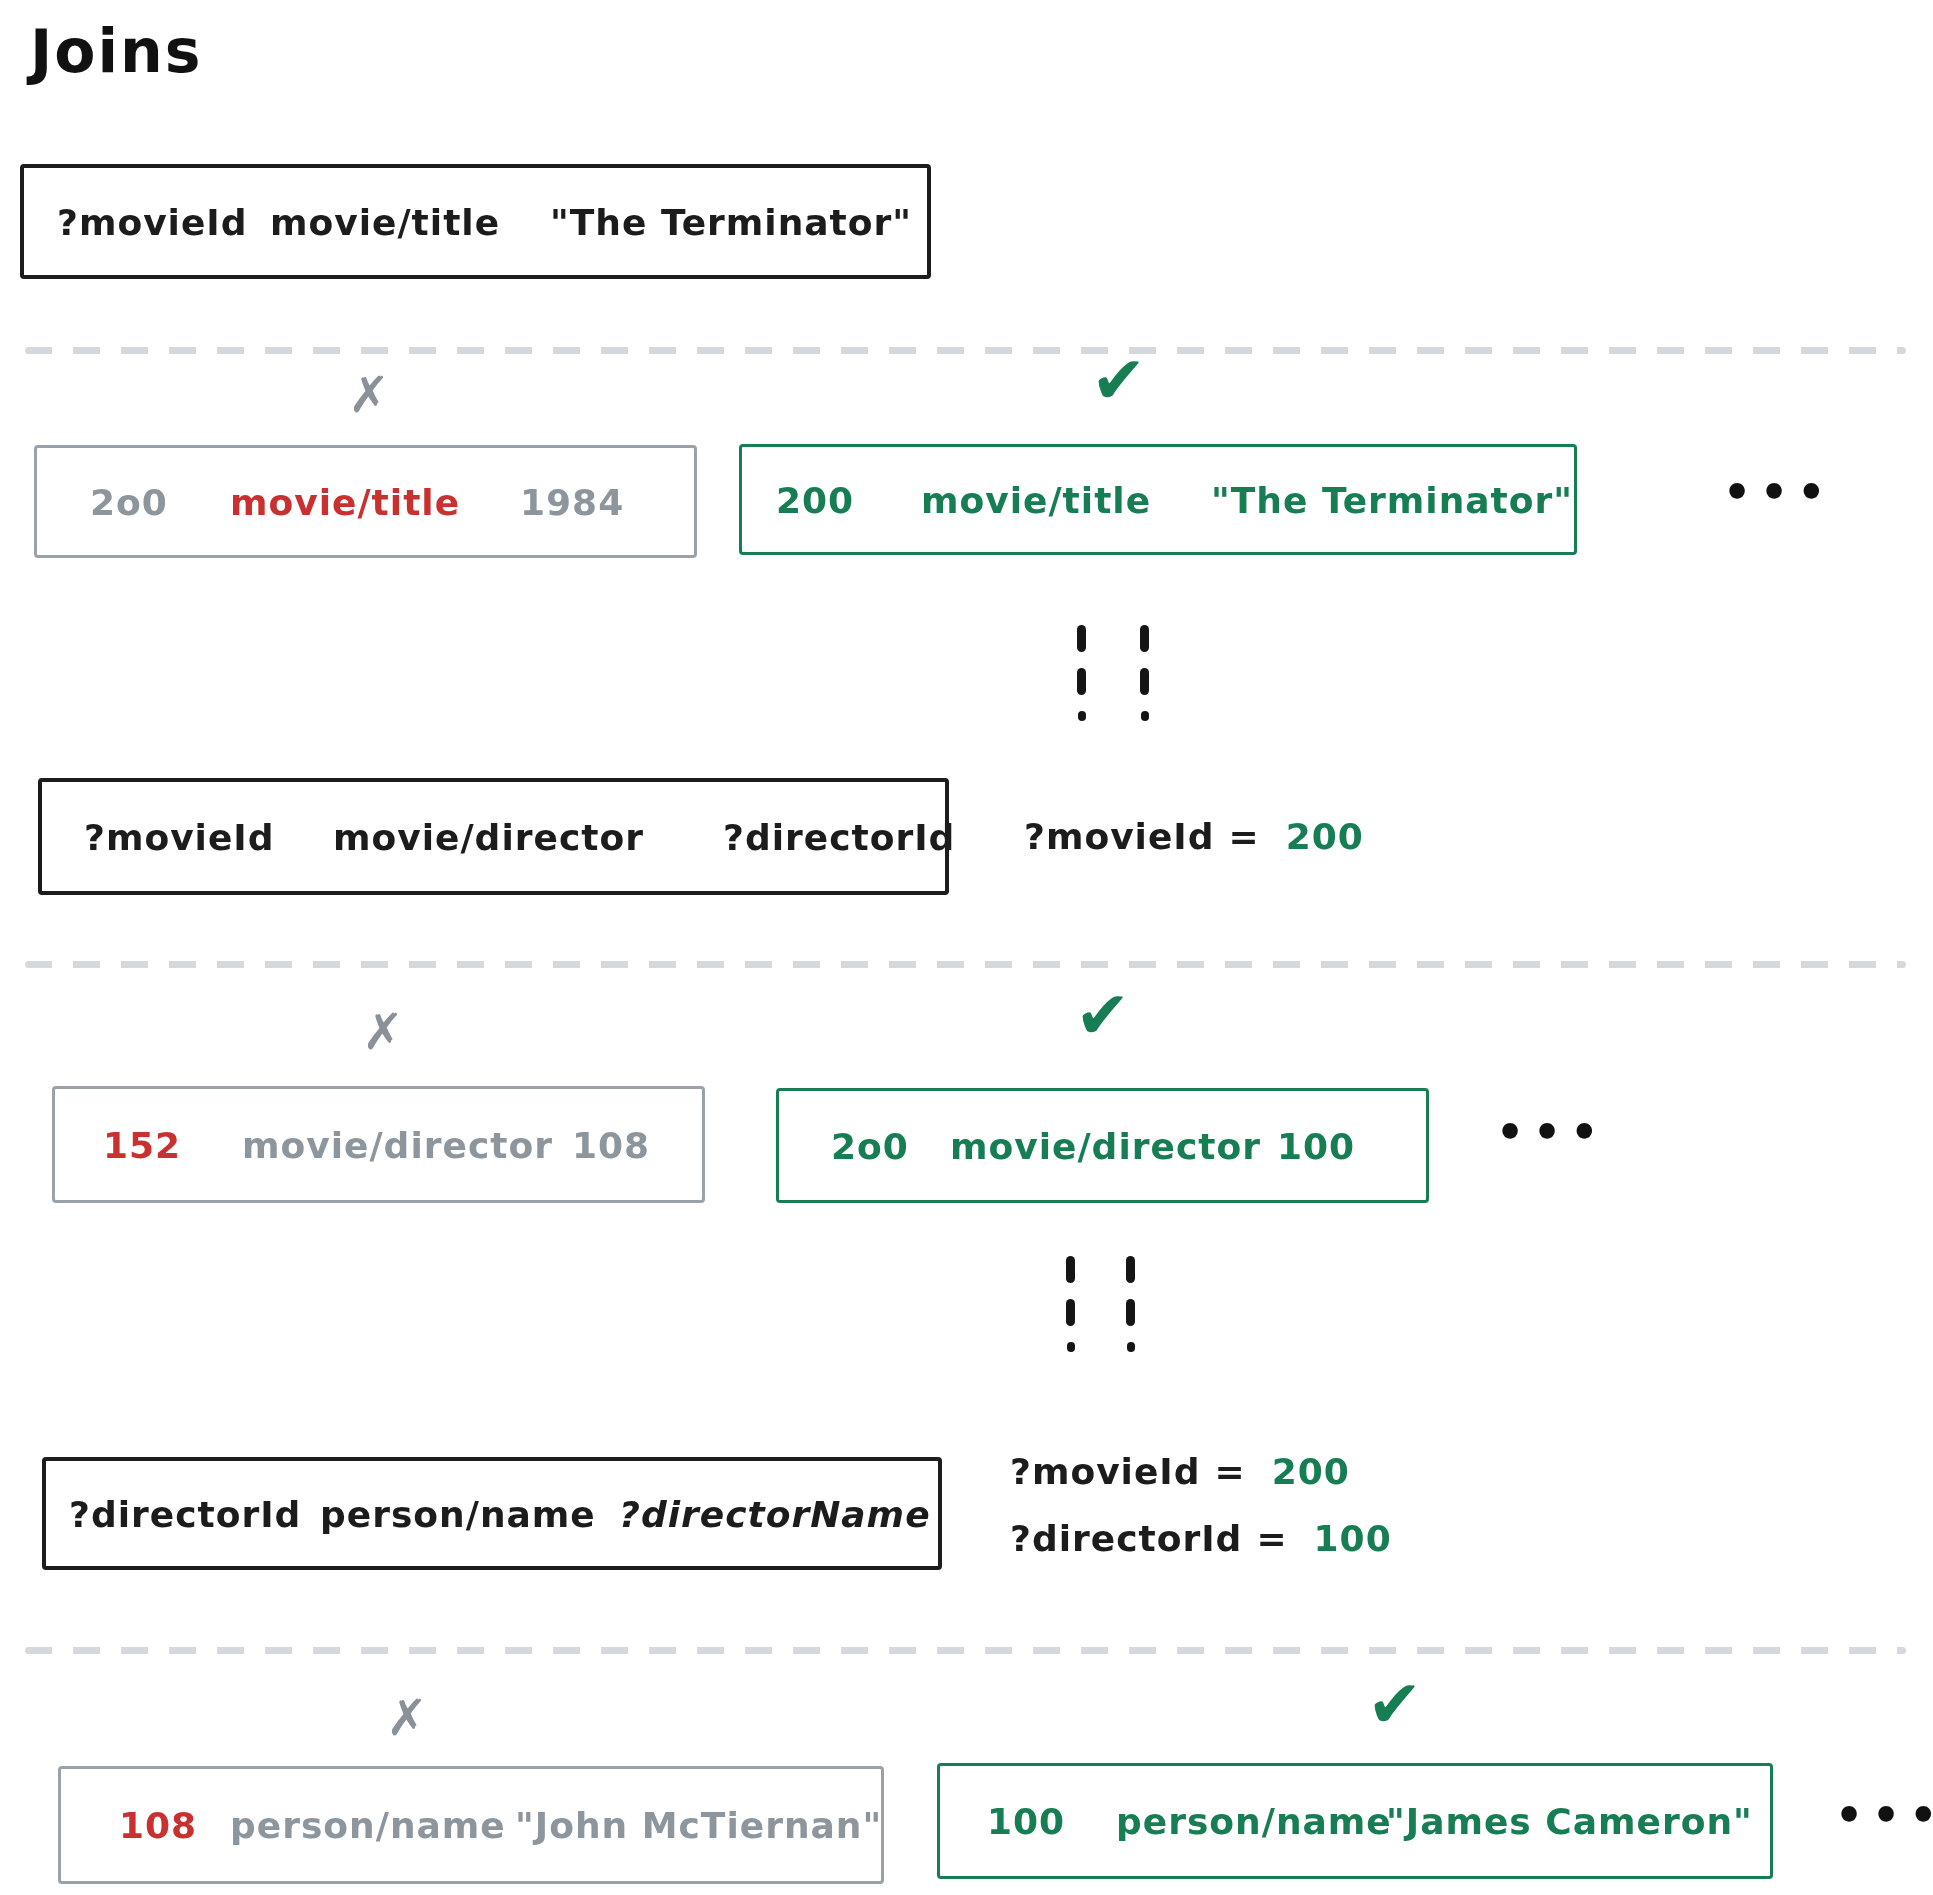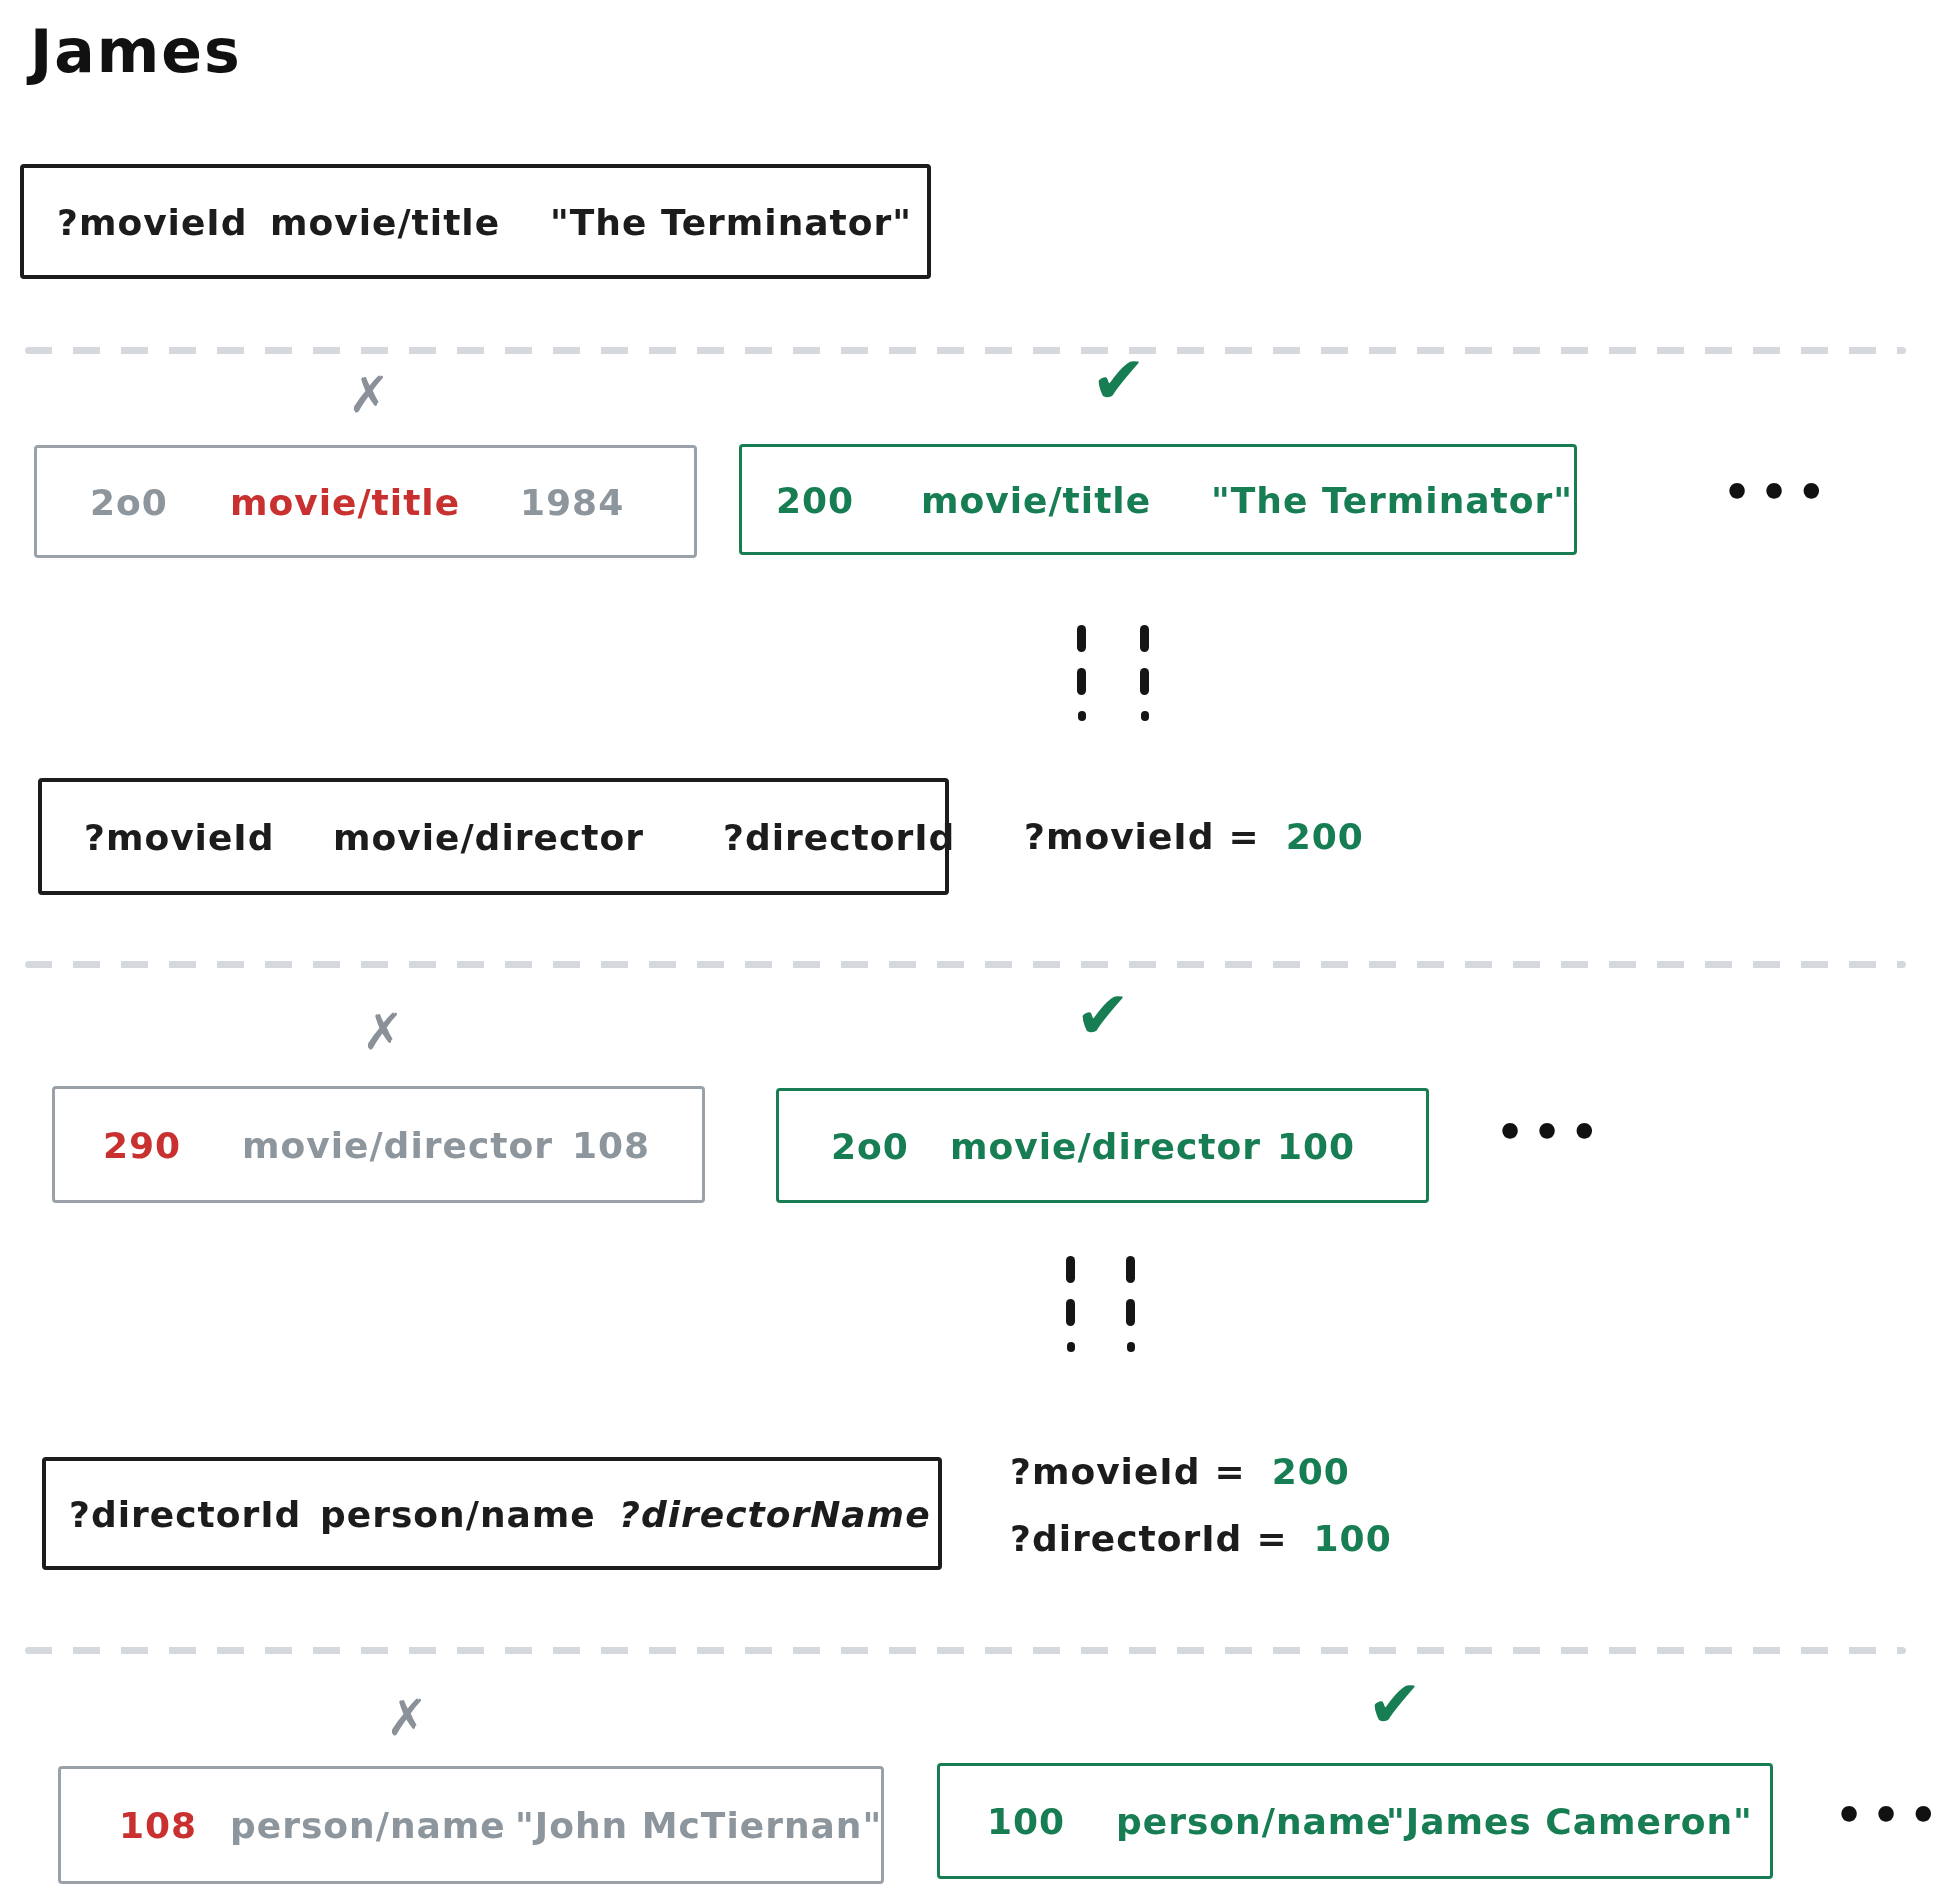--- a/index.html
+++ b/index.html
@@ -36,21 +36,21 @@
   .vdash .d.dot{height:10px;width:8px;}
   
   .eq{position:absolute;display:flex;align-items:baseline;
       font-size:36px;font-weight:600;letter-spacing:1px;white-space:nowrap;}
   .eq .op{margin-left:14px;}
   .eq .val{margin-left:26px;color:#177d53;}
 </style>
 </head>
 <body>
 
-<div class="abs title" style="left:30px;top:16px;">James</div>
+<div class="abs title" style="left:30px;top:16px;">Joins</div>
 
 <div class="tbox black" style="left:20px;top:164px;width:903px;height:107px;">
   <span class="cell c-black" style="left:33px;">?movieId</span>
   <span class="cell c-black" style="left:246px;">movie/title</span>
   <span class="cell c-black" style="left:526px;">"The Terminator"</span>
 </div>
 
 <div class="hsep" style="top:347px;"></div>
 
 <div class="abs xmark" style="left:348px;top:370px;">✗</div>
@@ -92,21 +92,21 @@
   <span class="op">=</span>
   <span class="val">200</span>
 </div>
 
 <div class="hsep" style="top:961px;"></div>
 
 <div class="abs xmark" style="left:362px;top:1007px;">✗</div>
 <div class="abs check" style="left:1075px;top:983px;">✔</div>
 
 <div class="tbox gray" style="left:52px;top:1086px;width:647px;height:111px;">
-  <span class="cell c-red" style="left:48px;">290</span>
+  <span class="cell c-red" style="left:48px;">152</span>
   <span class="cell c-gray" style="left:187px;">movie/director</span>
   <span class="cell c-gray" style="left:517px;">108</span>
 </div>
 
 <div class="tbox green" style="left:776px;top:1088px;width:647px;height:109px;">
   <span class="cell c-green" style="left:52px;">2o0</span>
   <span class="cell c-green" style="left:171px;">movie/director</span>
   <span class="cell c-green" style="left:498px;">100</span>
 </div>
 

